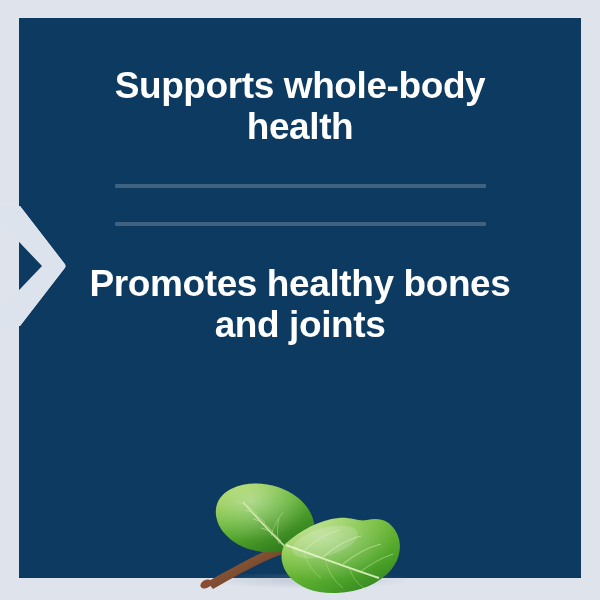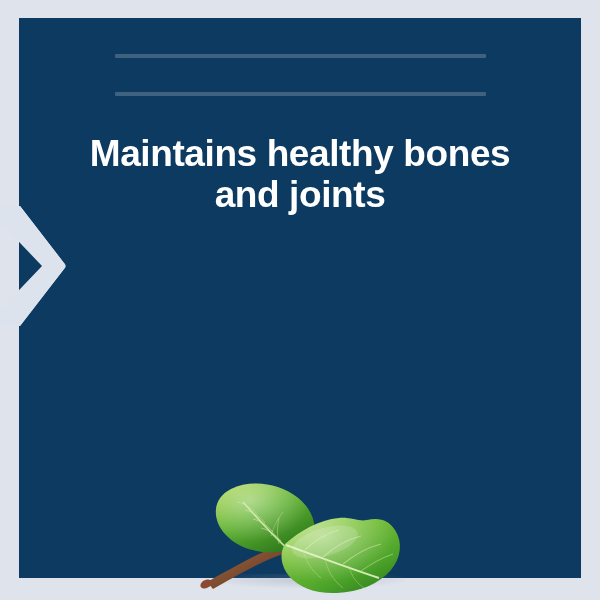--- a/index.html
+++ b/index.html
@@ -100,27 +100,28 @@
 
   <div class="chevron">
     <svg width="70" height="140" viewBox="0 0 70 140" xmlns="http://www.w3.org/2000/svg">
       <path d="M -30 10 L 22 10 L 66 67 Q 69 70 66 73 L 22 130 L -30 130 L -30 112 L 4 112 L 44 70 L 4 28 L -30 28 Z" fill="#dde3ec"></path>
       <path d="M 22 10 L 66 67 Q 69 70 66 73 L 22 130 L 2 130 L 46 73 Q 49 70 46 67 L 2 10 Z" fill="#dde3ec"></path>
     </svg>
   </div>
 
   <div class="benefits">
 
+    <div class="benefit benefit-1">Supports whole-body health</div>
 
     <div class="divider d1"></div>
 
 
     <div class="divider d2"></div>
 
-    <div class="benefit benefit-3">Maintains healthy bones and joints</div>
+    <div class="benefit benefit-3">Promotes healthy bones and joints</div>
 
   </div>
 
   <div class="leaf-shadow"></div>
 
   <div class="leaves">
     <svg width="220" height="122" viewBox="0 0 220 122" xmlns="http://www.w3.org/2000/svg">
       <defs>
         <linearGradient id="gBack" x1="0.15" y1="0.05" x2="0.75" y2="0.95">
           <stop offset="0%" stop-color="#9fd14a"></stop>

